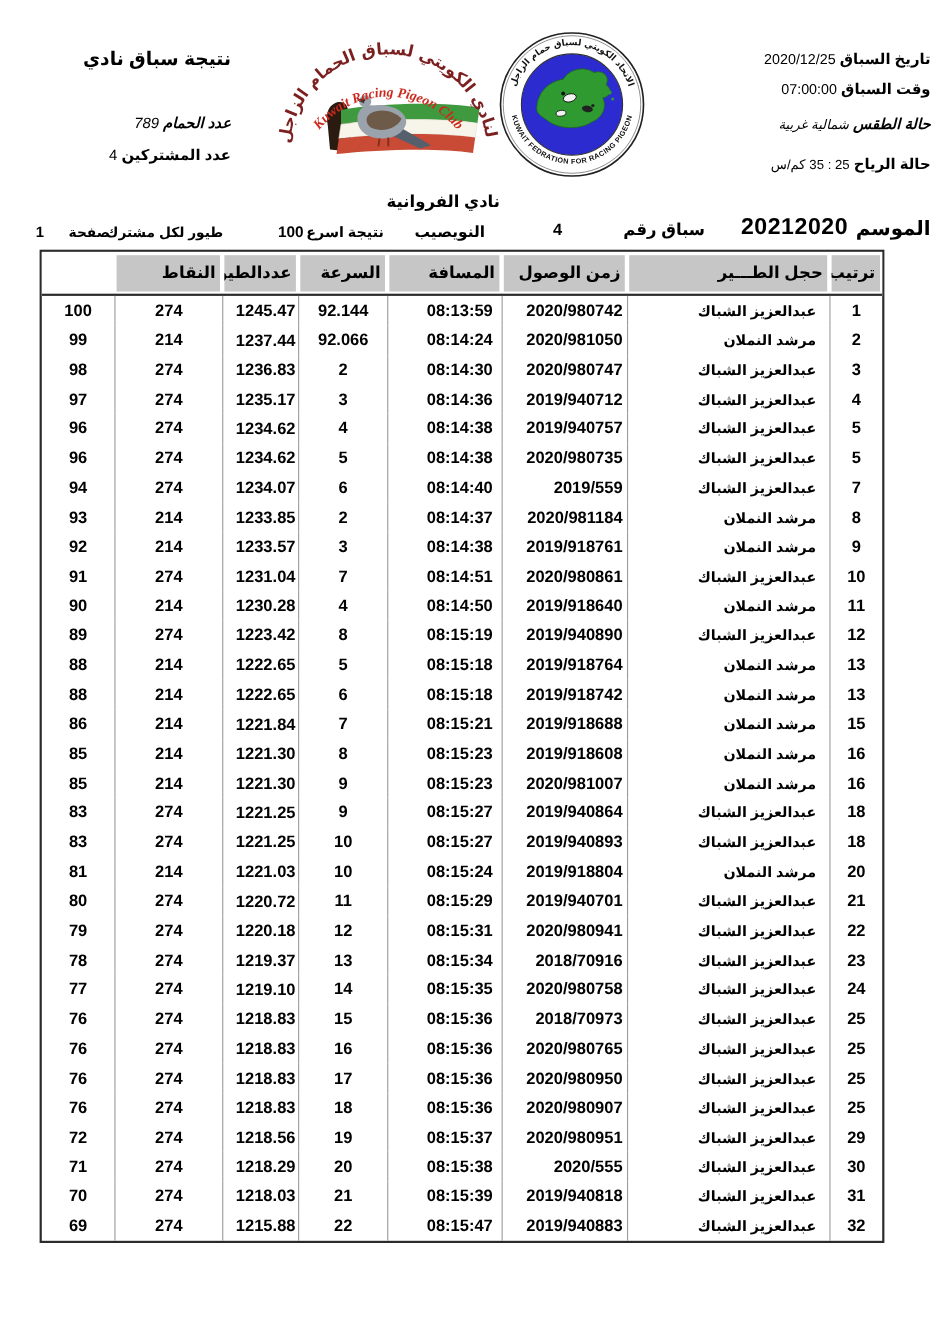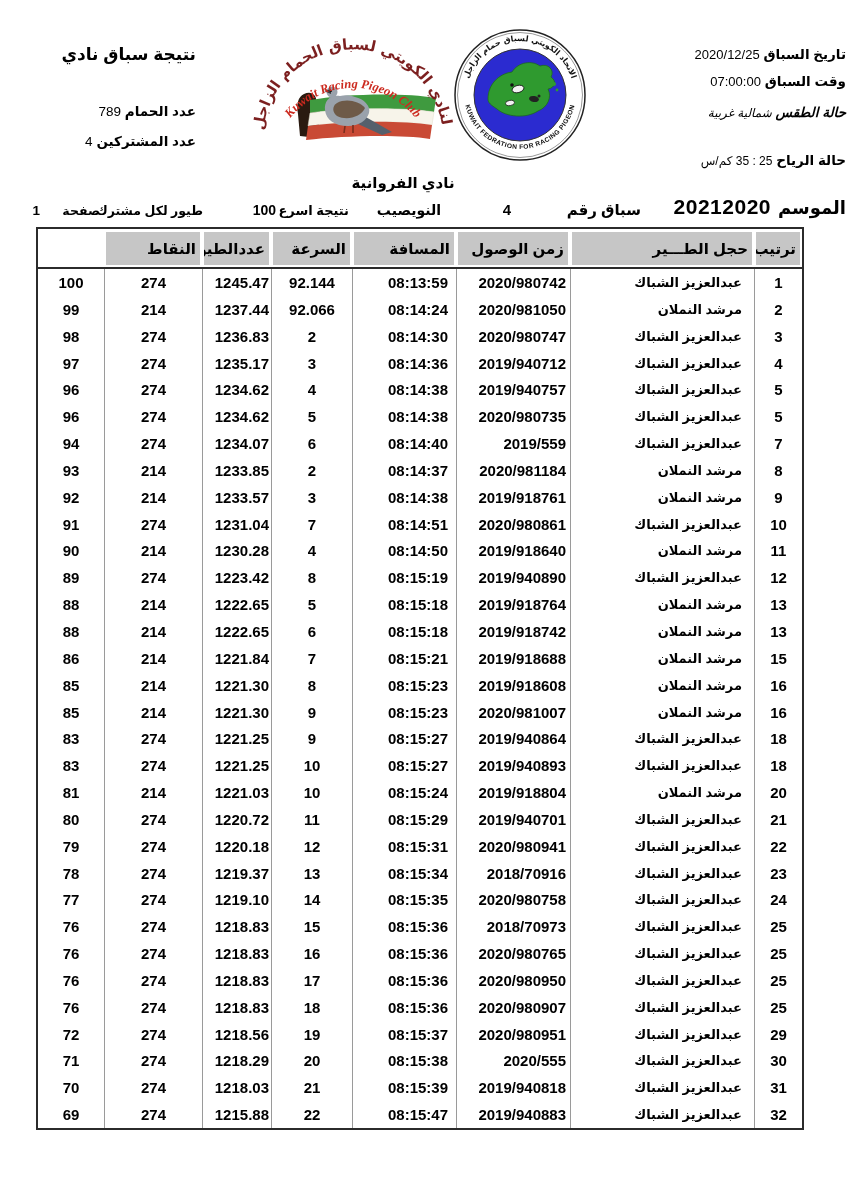--- a/index.html
+++ b/index.html
@@ -3,34 +3,34 @@
 <meta charset="utf-8">
 <style>
   * { box-sizing: border-box; margin: 0; padding: 0; }
   html,body { background:#fff; }
   body {
     width: 848px; height: 1200px; position: relative;
     font-family: "Liberation Sans", "DejaVu Sans", sans-serif;
     color: #000; overflow: hidden;
   }
   
-  .left-block { position:absolute; left:44px; top:44px; width:152px; height:110px; direction:rtl;text-align:right; }
+  .left-block { position:absolute; left:58px; top:44px; width:152px; height:110px; direction:rtl;text-align:right; }
   .lb-title { position:absolute; top:0; right:0; font-size:17px; font-weight:bold; white-space:nowrap; }
   .lb-line  { position:absolute; right:0; font-size:13.5px; white-space:nowrap; }
   .lb-line .lbl { font-weight:bold; }
   .lb-line .val { font-weight:normal; }
-  .lb-pigeons { top:59px; }
+  .lb-pigeons { top:59px;font-style:italic; }
   .lb-participants { top:89px; }
 
   .right-block { position:absolute; right:2px; top:46px; width:210px; height:112px; direction:rtl; }
   .rb-line { position:absolute; right:0; font-size:13.5px; white-space:nowrap; }
   .rb-line .lbl { font-weight:bold; }
   .rb-line .val { font-weight:normal; font-size:13px; }
   .rb-line .val-sm { font-weight:normal; font-size:12px; }
-  .rb-date { top:0; } .rb-time { top:27px; } .rb-weather { top:58px;font-style:italic; } .rb-wind { top:106px; }
+  .rb-date { top:0; } .rb-time { top:27px; } .rb-weather { top:58px;font-style:italic; } .rb-wind { top:96px; }
 
   .logo-club { position:absolute; left:252px; top:28px; width:202px; height:136px; }
   .logo-fed  { position:absolute; left:452px; top:27px; width:136px; height:136px; }
 
   .club-name-line { position:absolute; left:0; top:174px; width:806px; text-align:center;
     font-size:15px; font-weight:bold; }
 
   .meta-row { position:absolute; left:0; top:194px; width:848px; height:25px; direction:rtl; }
   .meta-item { position:absolute; bottom:1px; font-weight:bold; white-space:nowrap; line-height:1.05; }
   .m-season-label { right:2px;  font-size:18px; }

